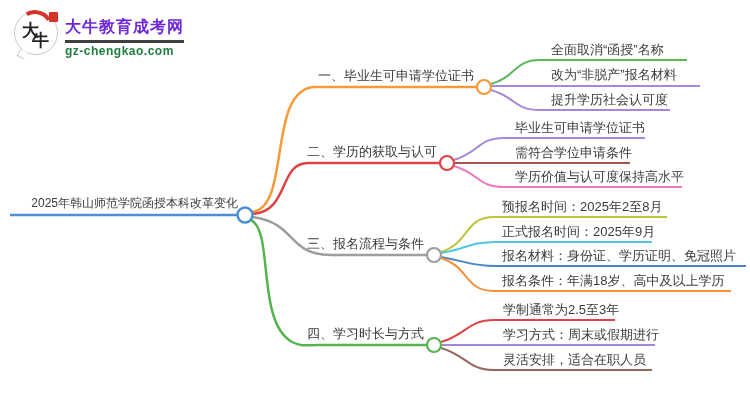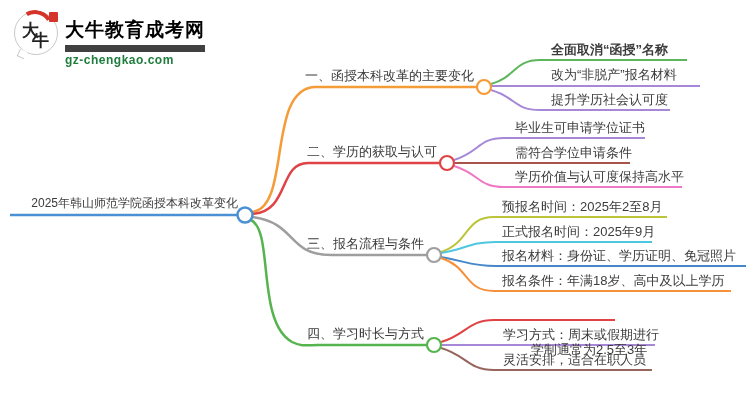--- a/index.html
+++ b/index.html
@@ -8,21 +8,21 @@
 
   
   .logo { position:absolute; left:14px; top:11px; display:flex; align-items:flex-start; }
   .logo-icon { position:relative; width:44px; height:44px; background:#fff; border:1.5px solid #c9c9c9; border-radius:50%; }
   .logo-arc { position:absolute; left:2px; top:-2px; width:36px; height:36px; border:4px solid transparent; border-top-color:#d5342b; border-radius:50%; transform:rotate(14deg); }
   .logo-seal { position:absolute; right:-1px; top:0px; width:9px; height:10px; background:#d5342b; border-radius:1px; }
   .logo-char1 { position:absolute; left:7px; top:7px; font-family:"Liberation Serif","DejaVu Serif",serif; font-weight:bold; font-size:17px; color:#222; }
   .logo-char2 { position:absolute; left:17px; top:17px; font-family:"Liberation Serif","DejaVu Serif",serif; font-weight:bold; font-size:17px; color:#222; }
   .logo-tail { position:absolute; left:3px; bottom:-4px; width:8px; height:8px; background:#fff; border-left:1.5px solid #c9c9c9; border-bottom:1.5px solid #c9c9c9; transform:rotate(25deg); }
   .logo-text { margin-left:7px; padding-top:6px; }
-  .logo-title { font-size:19px; font-weight:bold; color:#000000; letter-spacing:1px; padding-bottom:2px; border-bottom:7px solid #404040; }
+  .logo-title { font-size:16px; font-weight:bold; color:#6d28d9; letter-spacing:1px; padding-bottom:2px; border-bottom:3px solid #404040; }
   .logo-url { font-size:12px; font-weight:bold; color:#1f7d3d; letter-spacing:0.5px; padding-top:1px; }
 
   
   svg.links { position:absolute; left:0; top:0; }
   .label { position:absolute; color:#3b3b3b; font-size:13px; line-height:17px; white-space:nowrap; }
   .root-label { font-size:12px; }
   .hdr { font-size:13px; }
 </style>
 </head>
 <body>
@@ -71,34 +71,34 @@
 
     <circle cx="245" cy="215" r="7.5" fill="#ffffff" stroke-width="2.5" stroke="#4a90d2"></circle>
     <circle cx="484" cy="87" r="7" fill="#ffffff" stroke-width="2.2" stroke="#f59b38"></circle>
     <circle cx="447" cy="163" r="7" fill="#ffffff" stroke-width="2.2" stroke="#e04345"></circle>
     <circle cx="434" cy="255" r="7" fill="#ffffff" stroke-width="2.2" stroke="#9e9e9e"></circle>
     <circle cx="434" cy="345" r="7" fill="#ffffff" stroke-width="2.2" stroke="#56b44e"></circle>
   </svg>
 
   <div class="label root-label" style="right:512px; top:195px;">2025年韩山师范学院函授本科改革变化</div>
 
-  <div class="label hdr" style="right:276px; top:67px;">一、函授本科改革的主要变化</div>
-  <div class="label" style="left:551px; top:41px;font-weight:bold;">全面取消“函授”名称</div>
+  <div class="label hdr" style="right:276px; top:67px;">一、毕业生可申请学位证书</div>
+  <div class="label" style="left:551px; top:41px;">全面取消“函授”名称</div>
   <div class="label" style="left:551px; top:66px;">改为“非脱产”报名材料</div>
   <div class="label" style="left:551px; top:91px;">提升学历社会认可度</div>
 
   <div class="label hdr" style="right:313px; top:143px;">二、学历的获取与认可</div>
   <div class="label" style="left:515px; top:119px;">毕业生可申请学位证书</div>
   <div class="label" style="left:515px; top:144px;">需符合学位申请条件</div>
   <div class="label" style="left:515px; top:168px;">学历价值与认可度保持高水平</div>
 
   <div class="label hdr" style="right:326px; top:235px;margin-left:40px;">三、报名流程与条件</div>
   <div class="label" style="left:502px; top:198px;text-align:right;">预报名时间：2025年2至8月</div>
   <div class="label" style="left:502px; top:223px;text-align:right;">正式报名时间：2025年9月</div>
   <div class="label" style="left:502px; top:247px;">报名材料：身份证、学历证明、免冠照片</div>
   <div class="label" style="left:502px; top:272px;">报名条件：年满18岁、高中及以上学历</div>
 
   <div class="label hdr" style="right:326px; top:325px;">四、学习时长与方式</div>
-  <div class="label" style="left:531px; top:301px;margin-top:40px;">学制通常为2.5至3年</div>
+  <div class="label" style="left:503px; top:301px;">学制通常为2.5至3年</div>
   <div class="label" style="left:503px; top:351px;">灵活安排，适合在职人员</div>
   <div class="label" style="left:503px; top:326px;">学习方式：周末或假期进行</div>
 
 </div>
 
 </body></html>

